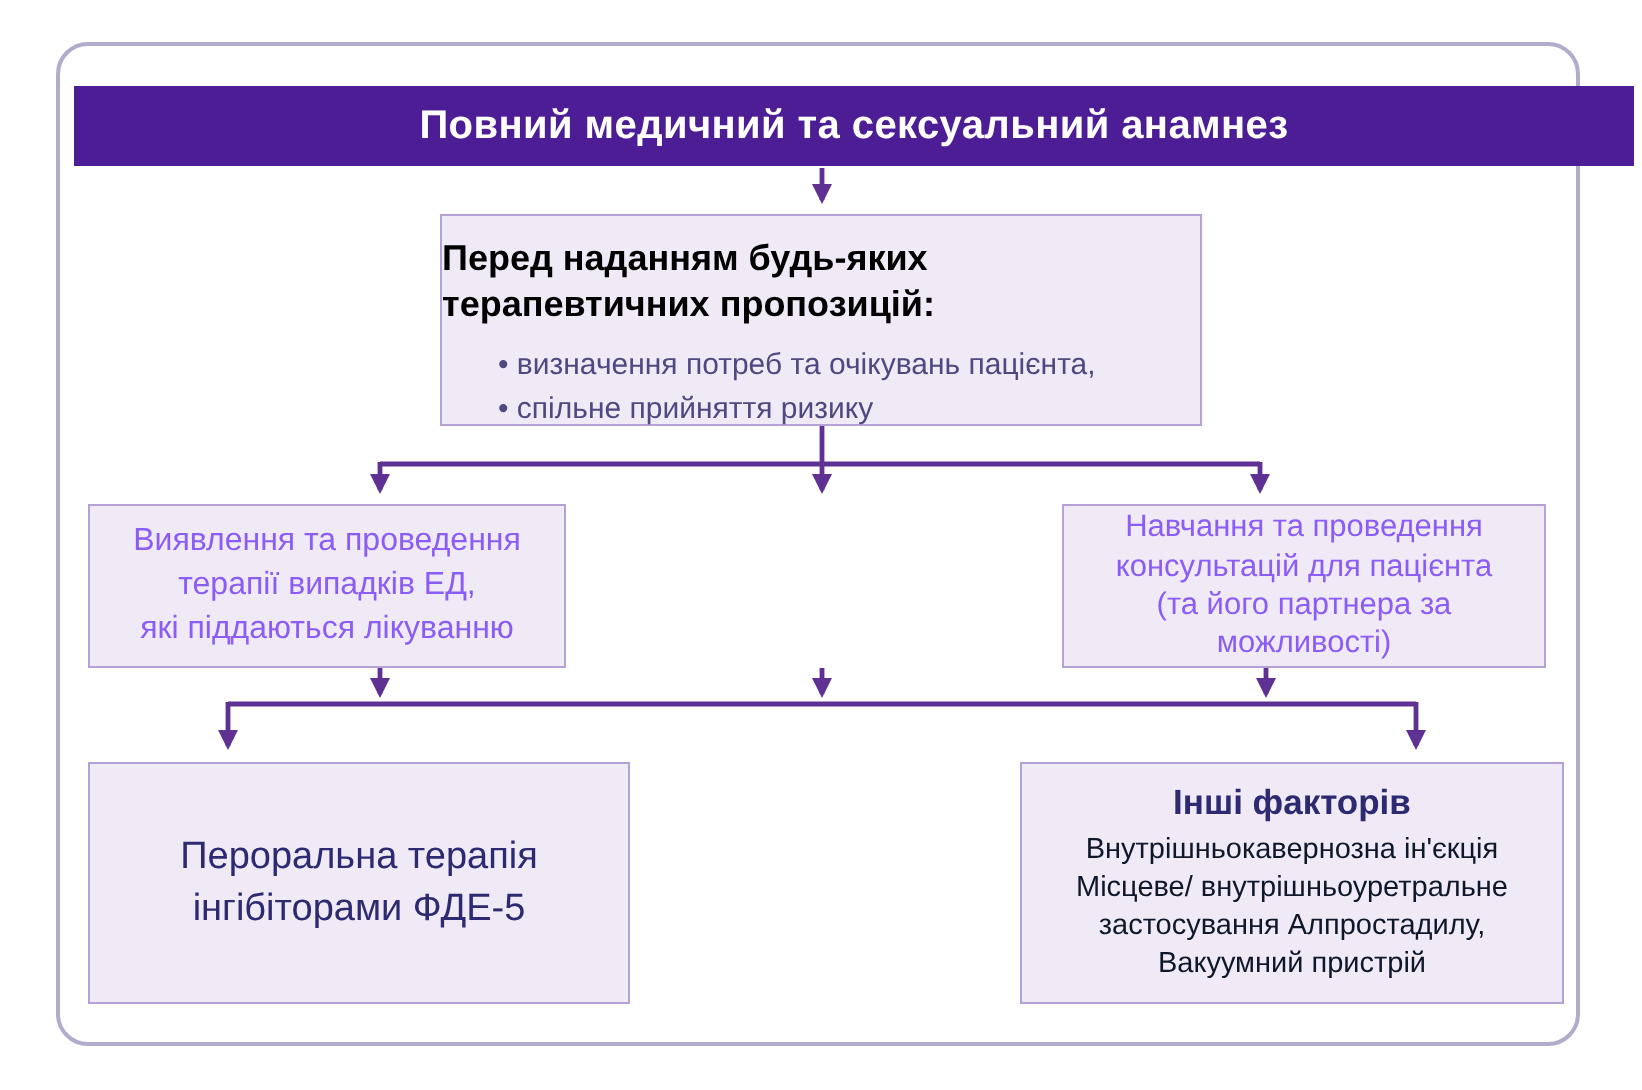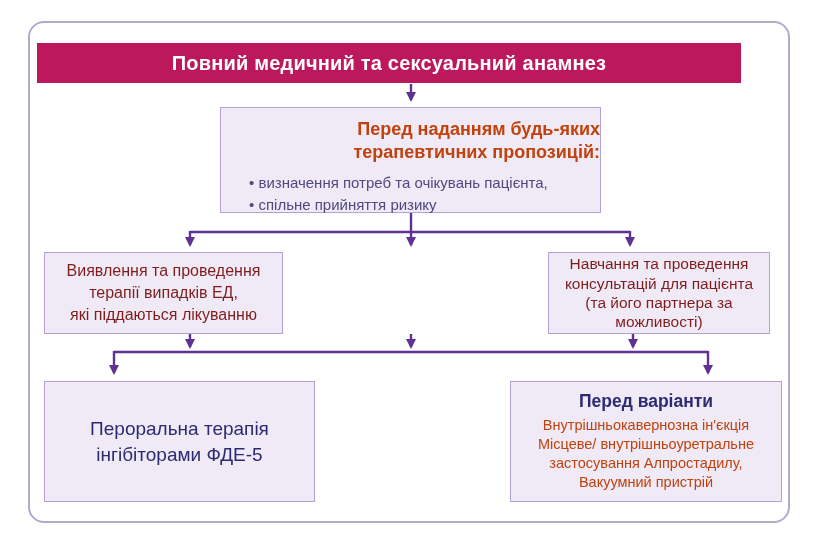--- a/index.html
+++ b/index.html
@@ -5,58 +5,58 @@
   html,body{margin:0;padding:0;background:#ffffff;}
   .page{
     position:relative;width:821px;height:545px;background:#ffffff;overflow:hidden;
     font-family:"Liberation Sans","DejaVu Sans",sans-serif;
   }
   .card{
     position:absolute;left:28px;top:21px;width:758px;height:498px;
     background:#ffffff;border:2px solid #AFACCE;border-radius:16px;
   }
   .header-bar{
-    position:absolute;left:37px;top:43px;width:704px;height:40px;
-    background:#be185d;display:flex;align-items:center;justify-content:center;
+    position:absolute;left:37px;top:43px;width:780px;height:40px;
+    background:#4c1d95;display:flex;align-items:center;justify-content:center;
   }
   .header-bar .t{
     color:#ffffff;font-size:20px;font-weight:bold;letter-spacing:.2px;
   }
   .box{
     position:absolute;background:#EFEAF6;border:1.3px solid #B5A1D6;
     box-sizing:border-box;
   }
   .intro-box{left:220px;top:107px;width:381px;height:106px;}
   .intro-title{
-    margin-top:10px;text-align:right;font-size:18px;font-weight:bold;
-    color:#c2410c;line-height:1.3;white-space:pre-line;
+    margin-top:10px;text-align:left;font-size:18px;font-weight:bold;
+    color:#000000;line-height:1.3;white-space:pre-line;
   }
   .intro-bullets{
     margin:7px 15px 0 0;padding:0 22px 0 28px;list-style:none;
     font-size:15px;color:#4F4980;line-height:1.45;
   }
   .intro-bullets li::before{content:"• ";}
   .branch{
     top:252px;height:82px;display:flex;align-items:center;justify-content:center;
-    text-align:center;color:#7f1d1d;font-size:16px;line-height:1.38;white-space:pre-line;
+    text-align:center;color:#8b5cf6;font-size:16px;line-height:1.38;white-space:pre-line;
   }
   .branch-a{left:44px;width:239px;}
   .branch-b{left:295px;width:233px;}
-  .branch-c{left:548px;width:222px;font-size:15.5px;line-height:1.25;}
+  .branch-c{left:531px;width:242px;font-size:15.5px;line-height:1.25;}
   .outcome-left{
     left:44px;top:381px;width:271px;height:121px;
     display:flex;align-items:center;justify-content:center;text-align:center;
     font-size:19px;font-weight:normal;color:#2E2A72;line-height:1.35;white-space:pre-line;
   }
   .outcome-right{left:510px;top:381px;width:272px;height:121px;text-align:center;}
   .outcome-right .title{
     margin-top:9px;font-size:17.5px;font-weight:bold;color:#2E2A72;
   }
   .outcome-right .body{
-    margin-top:4px;font-size:14.5px;color:#c2410c;line-height:1.32;white-space:pre-line;
+    margin-top:4px;font-size:14.5px;color:#0f172a;line-height:1.32;white-space:pre-line;
   }
   .connectors{position:absolute;left:0;top:0;width:821px;height:545px;pointer-events:none;}
 </style>
 </head>
 <body>
 
 <div class="page">
 
   <div class="card"></div>
 
@@ -100,20 +100,20 @@
 які піддаються лікуванню</div>
   <div class="box branch branch-c">Навчання та проведення
 консультацій для пацієнта
 (та його партнера за
 можливості)</div>
 
   <div class="box outcome-left">Пероральна терапія
 інгібіторами ФДЕ-5</div>
 
   <div class="box outcome-right">
-    <div class="title">Перед варіанти</div>
+    <div class="title">Інші факторів</div>
     <div class="body">Внутрішньокавернозна ін'єкція
 Місцеве/ внутрішньоуретральне
 застосування Алпростадилу,
 Вакуумний пристрій</div>
   </div>
 
 </div>
 
 </body></html>

